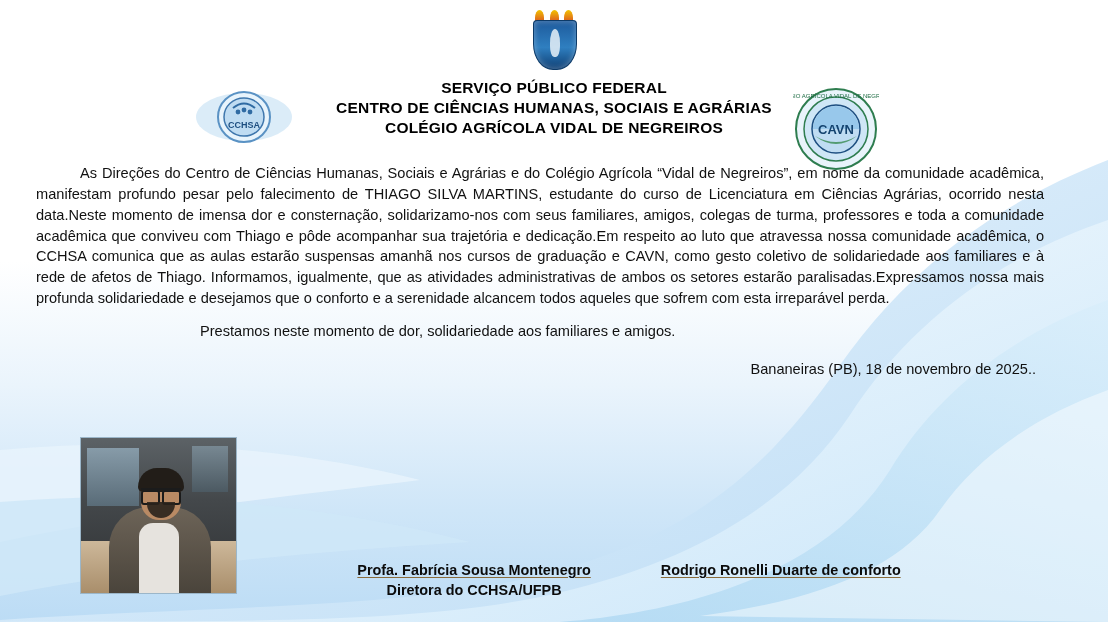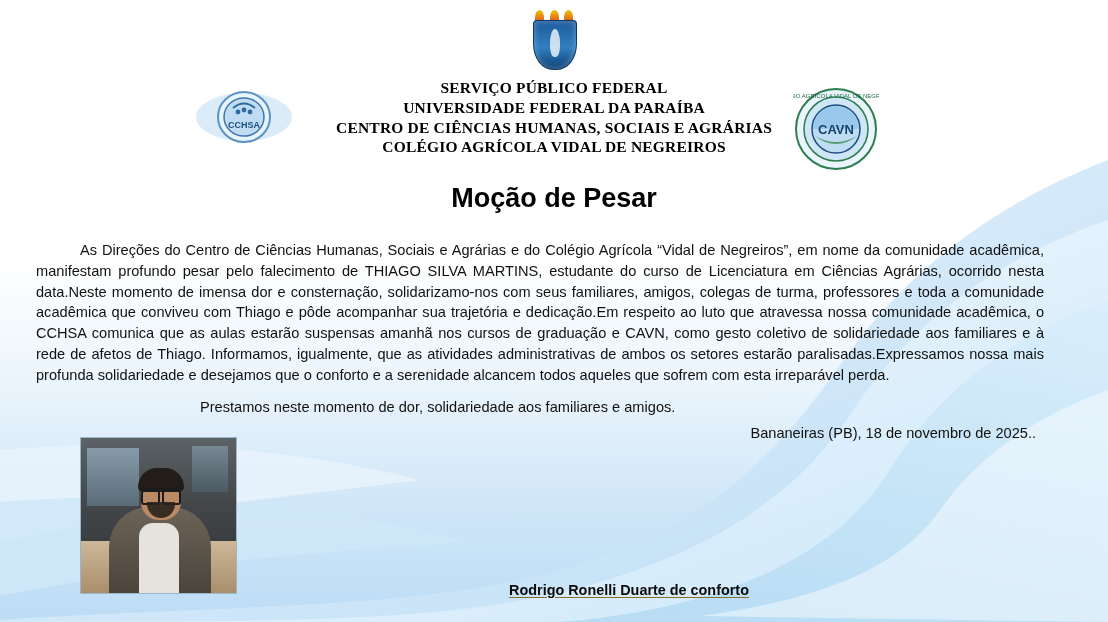--- a/index.html
+++ b/index.html
@@ -81,21 +81,21 @@
   }
 
   .inst-lines {
     margin-top: 4px;
     line-height: 1.28;
     font-weight: bold;
     font-size: 15.5px;
     color: #000;
     letter-spacing: .2px;
   }
-  .inst-lines div { white-space: nowrap; font-family: Liberation Serif, serif; }
+  .inst-lines div { white-space: nowrap; }
 
   
   .logo-left {
     position: absolute;
     left: 195px;
     top: 86px;
     width: 98px;
     height: 62px;
     z-index: 6;
   }
@@ -133,21 +133,21 @@
     position: relative;
     z-index: 5;
     margin: 14px 64px 0 200px;
     font-size: 14.6px;
     color: #111;
     text-align: left;
   }
   .date-line {
     position: relative;
     z-index: 5;
-    margin: 10px 64px 0 0;
+    margin: 22px 64px 0 0;
     padding-right: 8px;
     font-size: 14.6px;
     color: #111;
     text-align: right;
   }
 
   
   .photo {
     position: absolute;
     left: 80px;
@@ -318,21 +318,20 @@
       <div class="crest-top">
         <div class="crest-flame"></div>
         <div class="crest-flame"></div>
         <div class="crest-flame"></div>
       </div>
       <div class="crest-shield"></div>
     </div>
 
     <div class="inst-lines">
       <div>SERVIÇO PÚBLICO FEDERAL</div>
-      <div>UNIVERSIDADE FEDERAL DA PARAÍBA</div>
       <div>CENTRO DE CIÊNCIAS HUMANAS, SOCIAIS  E AGRÁRIAS</div>
       <div>COLÉGIO AGRÍCOLA VIDAL DE NEGREIROS</div>
     </div>
   </div>
 
   <div class="logo-left">
     <svg width="98" height="62" viewBox="0 0 98 62" xmlns="http://www.w3.org/2000/svg">
       <ellipse cx="49" cy="31" rx="48" ry="24" fill="#cfe6f6" opacity="0.75"></ellipse>
       <ellipse cx="49" cy="31" rx="26" ry="25" fill="#e8f4fc" stroke="#5a92c4" stroke-width="2"></ellipse>
       <ellipse cx="49" cy="31" rx="20" ry="19" fill="#bfdcf2" stroke="#3f77ad" stroke-width="1.5"></ellipse>
@@ -349,21 +348,20 @@
       <circle cx="43" cy="41" r="40" fill="#e9f4fb" stroke="#2e7d4f" stroke-width="2"></circle>
       <circle cx="43" cy="41" r="32" fill="#cfe6f6" stroke="#2e7d4f" stroke-width="1.5"></circle>
       <circle cx="43" cy="41" r="24" fill="#bfdcf2" stroke="#1d4e80" stroke-width="1.5"></circle>
       <path d="M20 41 a23 23 0 0 1 46 0 z" fill="#8fc3e8" opacity="0.8"></path>
       <path d="M22 48 q21 12 42 0 q-21 16 -42 0 z" fill="#3f8f5a" opacity="0.85"></path>
       <text x="43" y="46" font-family="Liberation Sans, sans-serif" font-size="13" font-weight="bold" fill="#14436f" text-anchor="middle">CAVN</text>
       <text x="43" y="10" font-family="Liberation Sans, sans-serif" font-size="6" fill="#1d6b43" text-anchor="middle">COLÉGIO AGRÍCOLA VIDAL DE NEGREIROS</text>
     </svg>
   </div>
 
-  <div class="title">Moção de Pesar</div>
 
   <div class="body-text">As Direções do Centro de Ciências Humanas, Sociais e Agrárias e do Colégio Agrícola “Vidal de Negreiros”, em nome da comunidade acadêmica, manifestam profundo pesar pelo falecimento de THIAGO SILVA MARTINS, estudante do curso de Licenciatura em Ciências Agrárias, ocorrido nesta data.Neste momento de imensa dor e consternação, solidarizamo-nos com seus familiares, amigos, colegas de turma, professores e toda a comunidade acadêmica que conviveu com Thiago e pôde acompanhar sua trajetória e dedicação.Em respeito ao luto que atravessa nossa comunidade acadêmica, o CCHSA comunica que as  aulas estarão suspensas amanhã nos cursos de graduação e CAVN, como gesto coletivo de solidariedade aos familiares e à rede de afetos de Thiago. Informamos, igualmente, que as atividades administrativas de ambos os setores estarão paralisadas.Expressamos nossa mais profunda solidariedade e desejamos que o conforto e a serenidade alcancem todos aqueles que sofrem com esta irreparável perda.</div>
 
   <div class="sub-line">Prestamos neste momento de dor, solidariedade aos familiares e amigos.</div>
 
   <div class="date-line">Bananeiras (PB), 18 de novembro de 2025..</div>
 
   <div class="photo">
     <div class="ph-bg"></div>
     <div class="ph-window"></div>
@@ -372,17 +370,21 @@
     <div class="ph-body"></div>
     <div class="ph-shirt"></div>
     <div class="ph-head"></div>
     <div class="ph-hair"></div>
     <div class="ph-glasses"></div>
     <div class="ph-beard"></div>
   </div>
 
   <div class="signatures">
     <div class="sig">
+      <div class="name">Profa. Fabrícia Sousa Montenegro</div>
+      <div>Diretora do CCHSA/UFPB</div>
+    </div>
+    <div class="sig">
       <div class="name">Rodrigo Ronelli Duarte de conforto</div>
     </div>
   </div>
 
 </div>
 
 </body></html>

